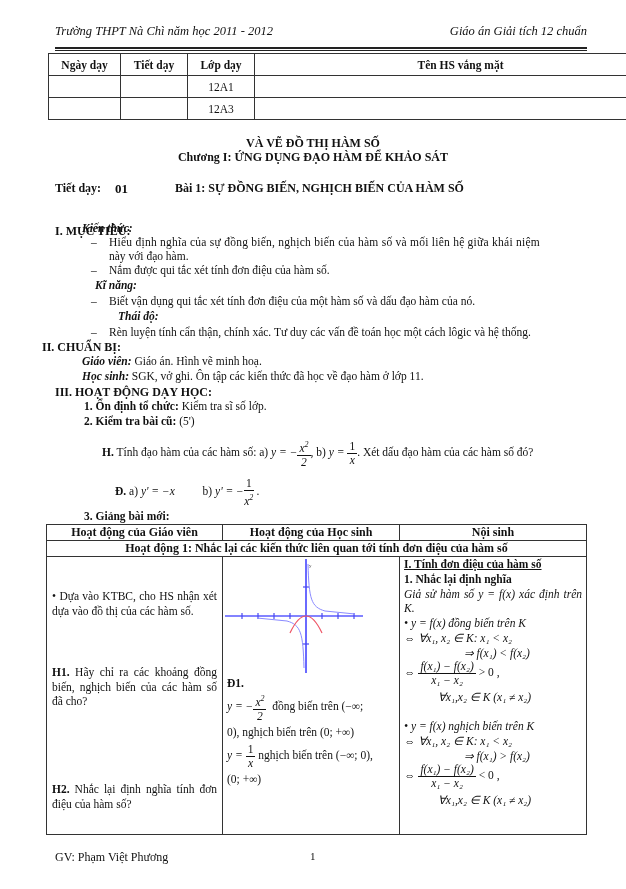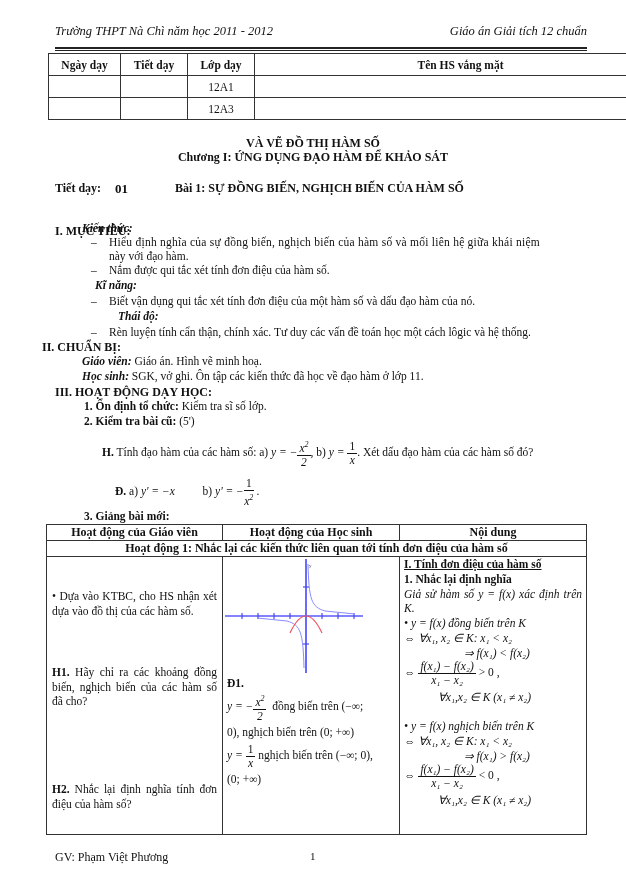--- a/index.html
+++ b/index.html
@@ -100,21 +100,21 @@
   <span class="mi">y' = −</span><span class="frac"><span class="num" style="font-style:normal;">1</span><span class="den">x<span class="sup">2</span></span></span> .
 </div>
 
 <div class="abs bold" style="left:84px; top:510px;">3. Giảng bài mới:</div>
 
 <table class="abs lesson">
   <tbody>
       <tr>
     <th style="width:175px;">Hoạt động của Giáo viên</th>
     <th style="width:176px;">Hoạt động của Học sinh</th>
-    <th>Nội dung</th>
+    <th>Nội sinh</th>
   </tr>
   <tr>
     <td colspan="3" style="text-align:center; font-weight:bold; font-size:12px; height:14px; vertical-align:middle;">Hoạt động 1: Nhắc lại các kiến thức liên quan tới tính đơn điệu của hàm số</td>
   </tr>
   <tr>
 
     <td style="height:277px;">
       <div class="col-body" style="height:277px;">
         <div class="abs justify" style="left:5px; right:5px; top:32px; line-height:14.5px;">• Dựa vào KTBC, cho HS nhận xét dựa vào đồ thị của các hàm số.</div>
         <div class="abs justify" style="left:5px; right:5px; top:108px; line-height:14.5px;"><span class="bold">H1.</span> <span>Hãy chỉ ra các khoảng đồng biến, nghịch biến của các hàm số đã cho?</span></div>

